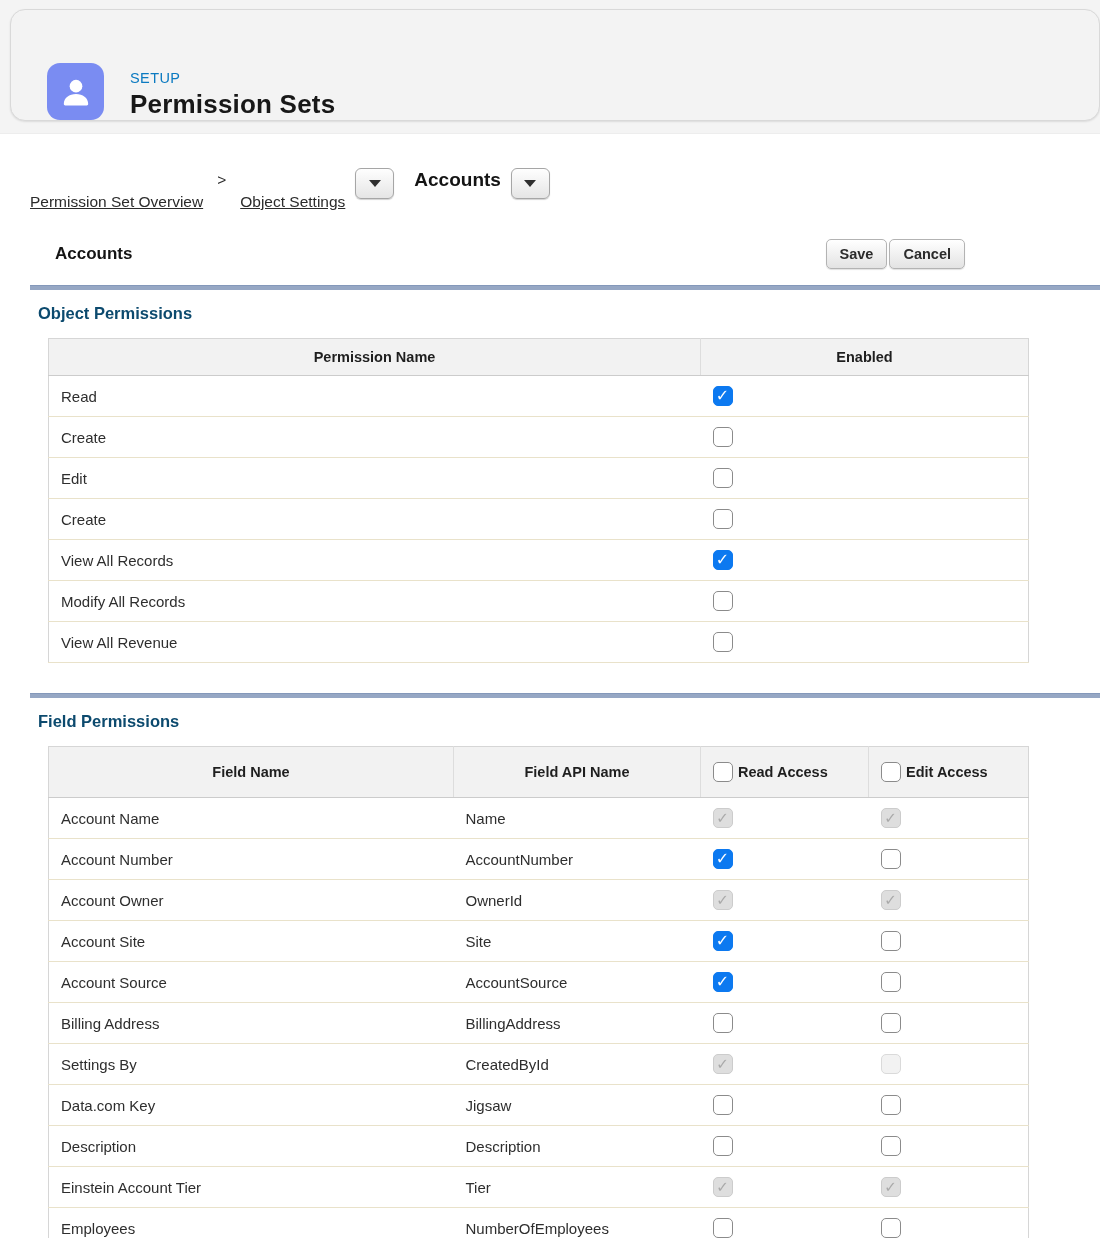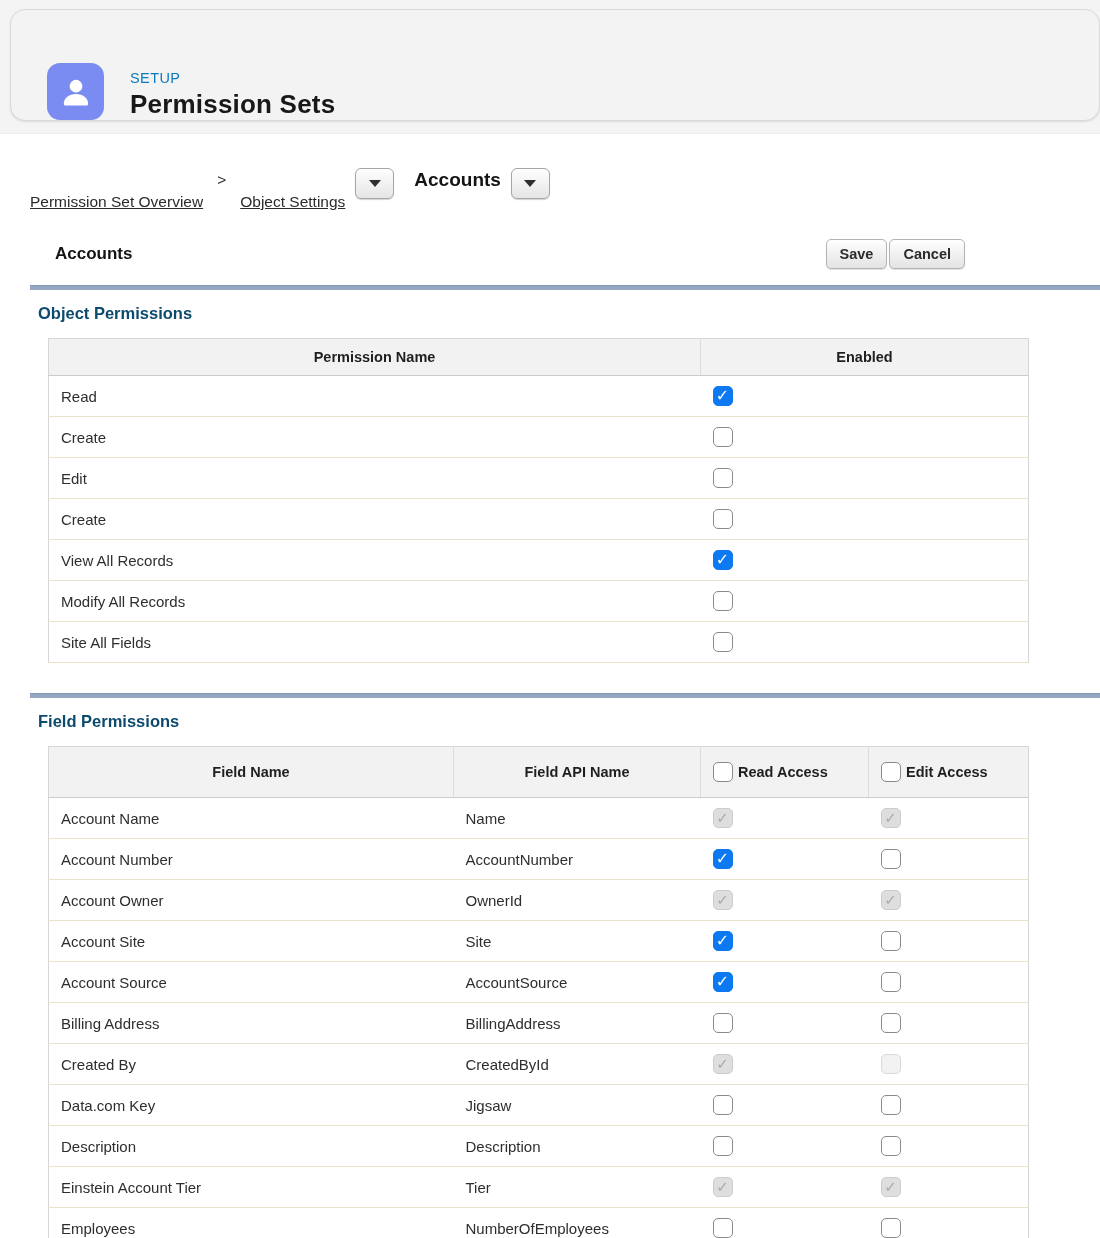--- a/index.html
+++ b/index.html
@@ -155,21 +155,21 @@
       </tr>
       <tr>
         <td>View All Records</td>
         <td><span class="cb checked"></span></td>
       </tr>
       <tr>
         <td>Modify All Records</td>
         <td><span class="cb unchecked"></span></td>
       </tr>
       <tr>
-        <td>Site All Fields</td>
+        <td>View All Revenue</td>
         <td><span class="cb unchecked"></span></td>
       </tr>
     </tbody>
 </table>
 
 <div style="height:30px"></div>
 <div class="section-divider"></div>
 <div class="section-heading">Field Permissions</div>
 
 <table class="perm-table field-table">
@@ -228,21 +228,21 @@
         <td><span class="cb checked"></span></td>
         <td><span class="cb unchecked"></span></td>
       </tr>
       <tr>
         <td>Billing Address</td>
         <td>BillingAddress</td>
         <td><span class="cb unchecked"></span></td>
         <td><span class="cb unchecked"></span></td>
       </tr>
       <tr>
-        <td>Created By</td>
+        <td>Settings By</td>
         <td>CreatedById</td>
         <td><span class="cb disabled-checked"></span></td>
         <td><span class="cb disabled-unchecked"></span></td>
       </tr>
       <tr>
         <td>Data.com Key</td>
         <td>Jigsaw</td>
         <td><span class="cb unchecked"></span></td>
         <td><span class="cb unchecked"></span></td>
       </tr>

